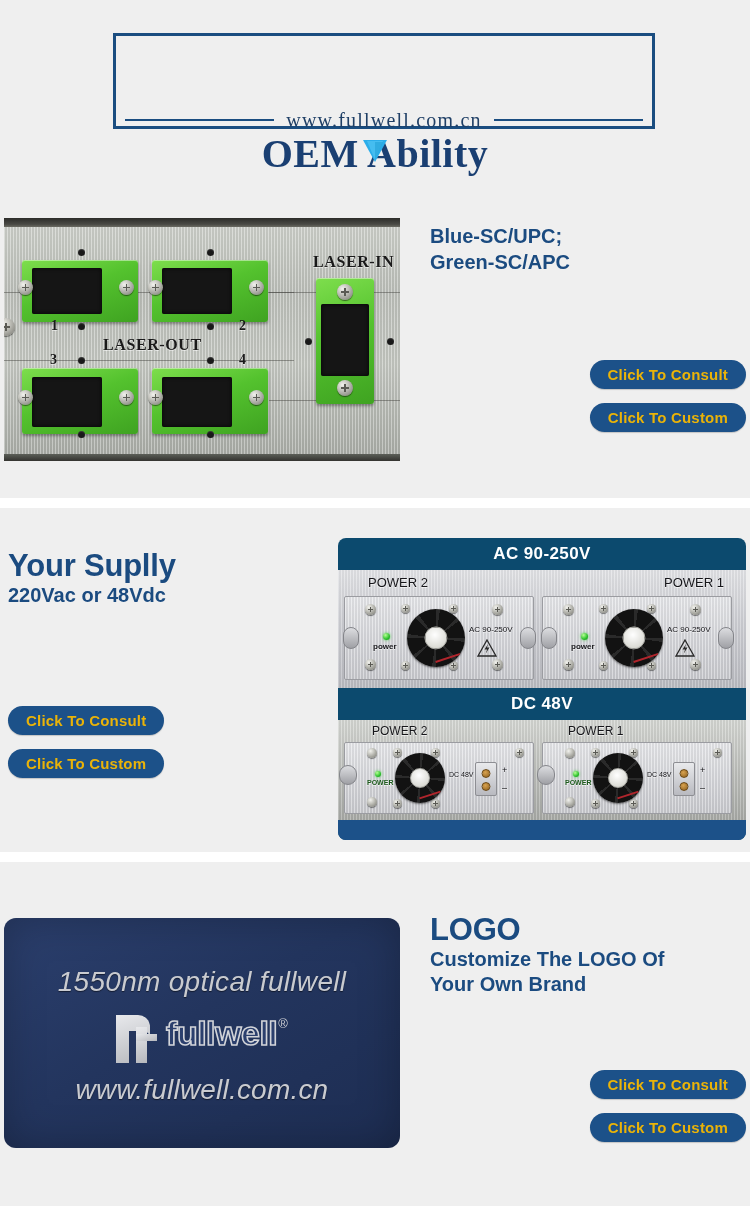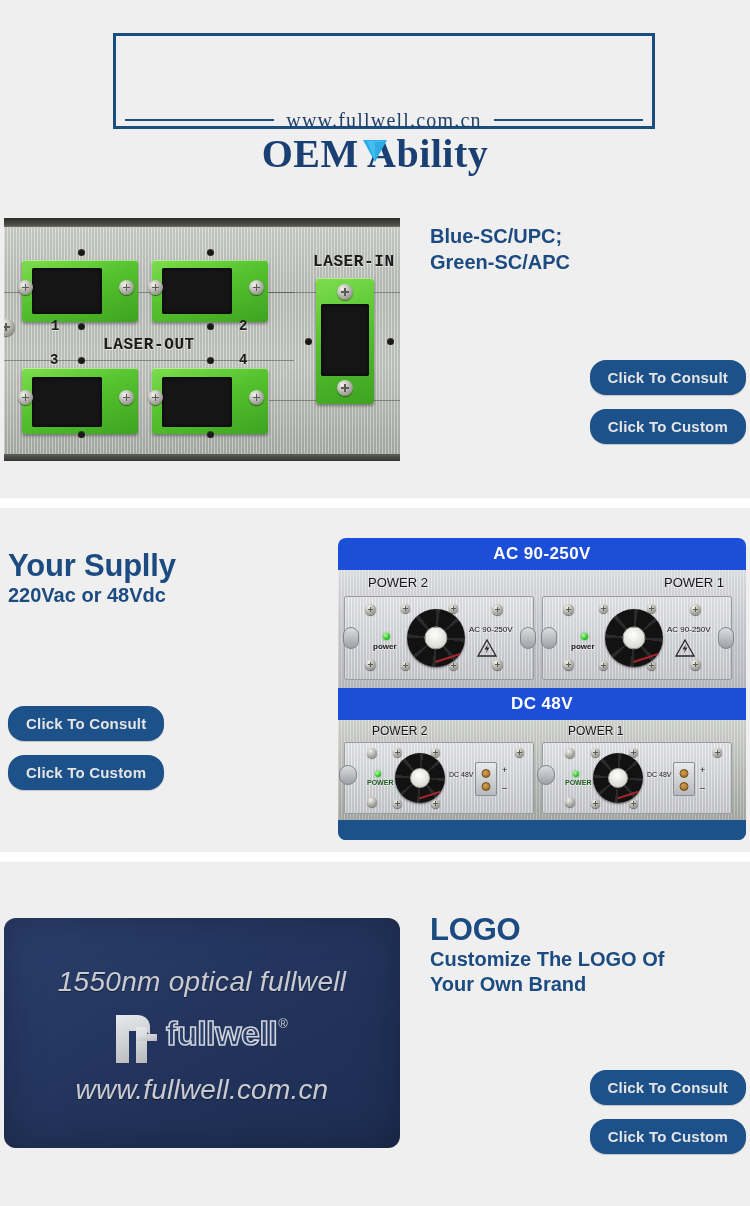--- a/index.html
+++ b/index.html
@@ -53,24 +53,24 @@
     font-weight: 700; font-size: 31px; color: #1b4b80;
     letter-spacing: -0.2px; line-height: 1.05;
   }
   .sec-sub {
     font-family: "Liberation Sans", sans-serif;
     font-weight: 700; font-size: 20px; color: #1b4b80;
     line-height: 1.28; 
   }
   .btn {
     display: inline-flex; align-items: center; justify-content: center;
-    background: #1c5189; color: #e5e5e5;
+    background: #1c5189; color: #eab308;
     font-weight: 700; font-size: 15px; letter-spacing: 0.2px;
     border-radius: 16px; border: none;
-    height: 35px; padding: 0 18px;
+    height: 29px; padding: 0 18px;
     box-shadow: 0 1px 1px rgba(0,0,0,.18);
     cursor: pointer;
     font-family: "Liberation Sans", sans-serif;
   }
 
   
   #sec1-band { top: 192px; height: 306px; }
   #sec1-photo {
     position: absolute; left: 4px; top: 26px;
     width: 396px; height: 243px;
@@ -119,34 +119,34 @@
     background:
       linear-gradient(90deg,transparent 42%,#5a5a54 42% 58%,transparent 58%),
       linear-gradient(0deg,transparent 42%,#5a5a54 42% 58%,transparent 58%);
   }
   .hole {
     position: absolute; width: 7px; height: 7px; border-radius: 50%;
     background: #191919; box-shadow: inset 0 1px 1px rgba(255,255,255,.15);
   }
   .plate-txt {
     position: absolute; color: #1a1a1a; font-weight: 700;
-    font-family: Liberation Mono, monospace;
+    font-family: Liberation Serif, serif;
     text-shadow: 0 1px 0 rgba(255,255,255,.55);
     white-space: nowrap;
   }
 
   
   #sec2-band { top: 508px; height: 344px; }
   #sec2-copy { position: absolute; left: 8px; top: 42px; width: 310px; }
   #sec2-btns { position: absolute; left: 8px; top: 198px; width: 310px;
                display: flex; flex-direction: column; align-items: flex-start; gap: 14px; }
   #sec2-photo {
     position: absolute; left: 338px; top: 30px;
     width: 408px; height: 302px;
-    background: #1d4ed8; border-radius: 8px; overflow: hidden;
+    background: #0c4a6e; border-radius: 8px; overflow: hidden;
   }
   .ps-block { position: relative; width: 100%; }
   .ps-cap {
     height: 32px; display: flex; align-items: center; justify-content: center;
     color: #fff; font-weight: 700; font-size: 17px; letter-spacing: .4px;
     font-family: "Liberation Sans", sans-serif;
   }
   .ps-photo {
     position: relative; height: 118px; overflow: hidden;
     background:

